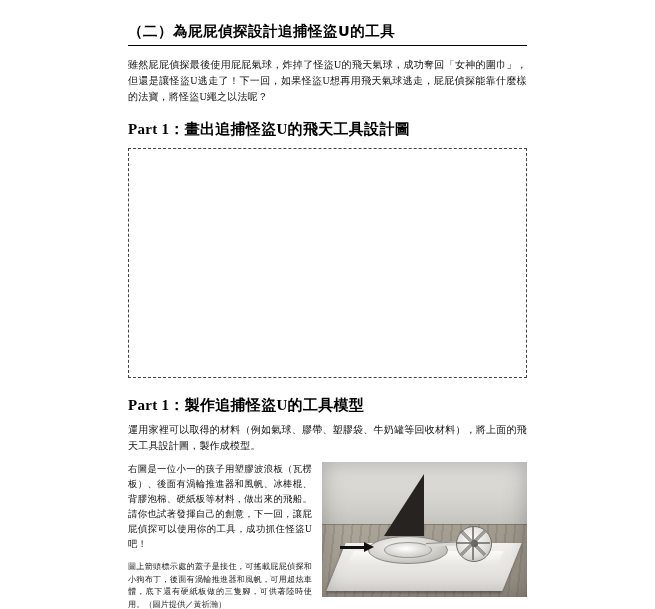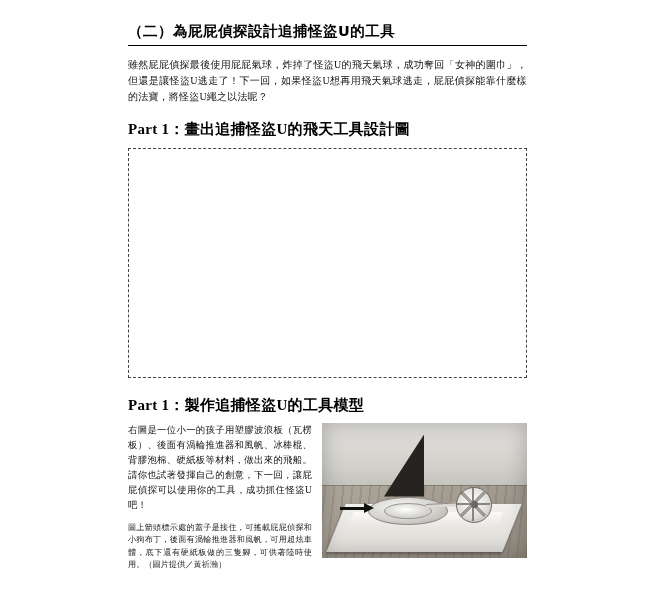--- a/index.html
+++ b/index.html
@@ -252,20 +252,21 @@
   </div>
 
 
   <div class="answer-box"></div>
 
   <div class="part2-wrap">
     <div class="part-heading">
       <span class="part-label">Part 1：</span><span>製作追捕怪盜U的工具模型</span>
     </div>
 
+    <p class="para">運用家裡可以取得的材料（例如氣球、膠帶、塑膠袋、牛奶罐等回收材料），將上面的飛天工具設計圖，製作成模型。</p>
 
     <div class="photo-row">
       <div class="caption-col">
         <div>右圖是一位小一的孩子用塑膠波浪板（瓦楞板）、後面有渦輪推進器和風帆、冰棒棍、背膠泡棉、硬紙板等材料，做出來的飛船。請你也試著發揮自己的創意，下一回，讓屁屁偵探可以使用你的工具，成功抓住怪盜U吧！</div>
         <div class="small-note">圖上箭頭標示處的蓋子是接住，可搖載屁屁偵探和小狗布丁，後面有渦輪推進器和風帆，可用超炫車體，底下還有硬紙板做的三隻腳，可供著陸時使用。（圖片提供／黃祈瀚）</div>
       </div>
 
       <div class="photo">
         <div class="wood"></div>
         <div class="wall"></div>

